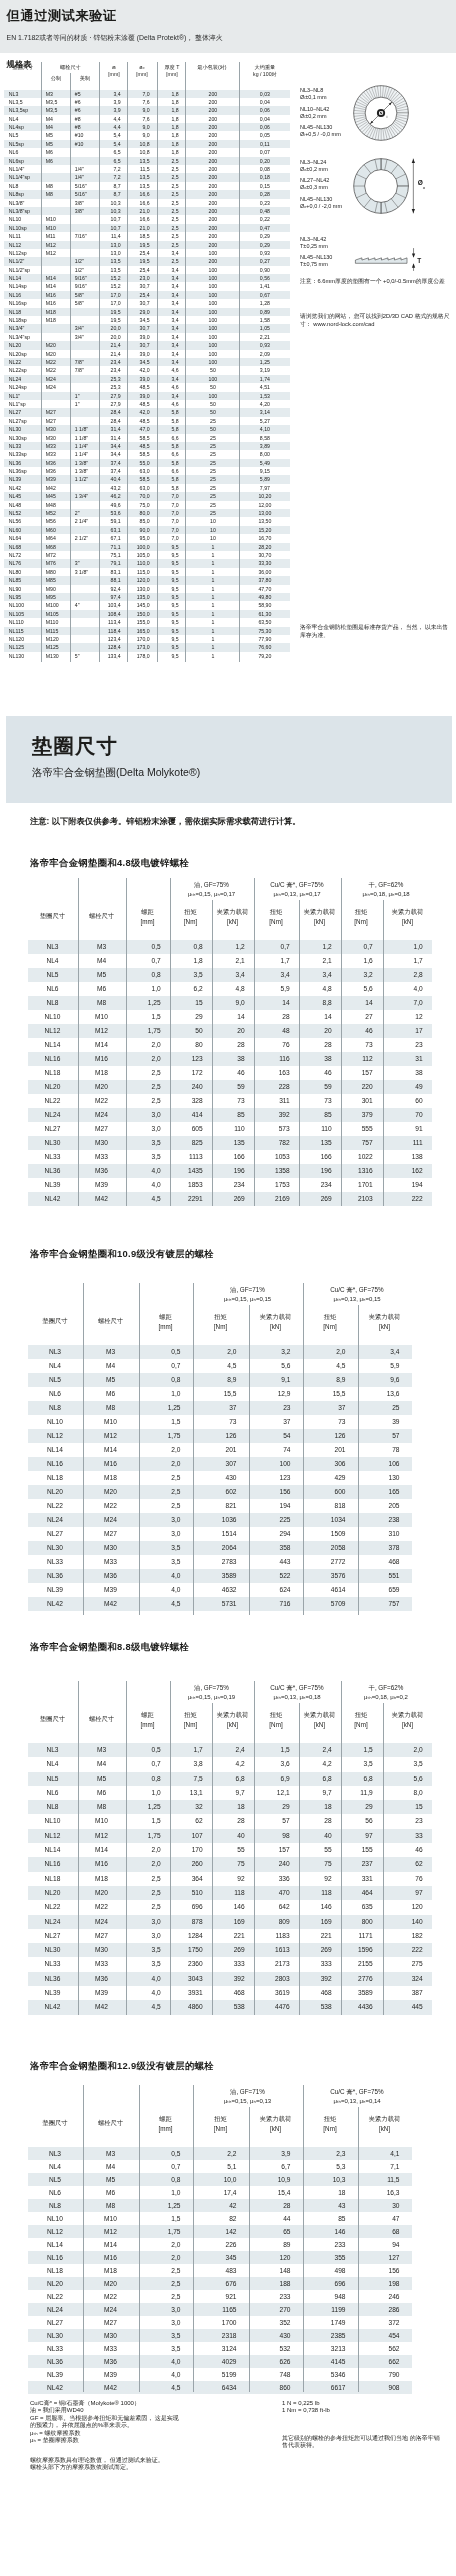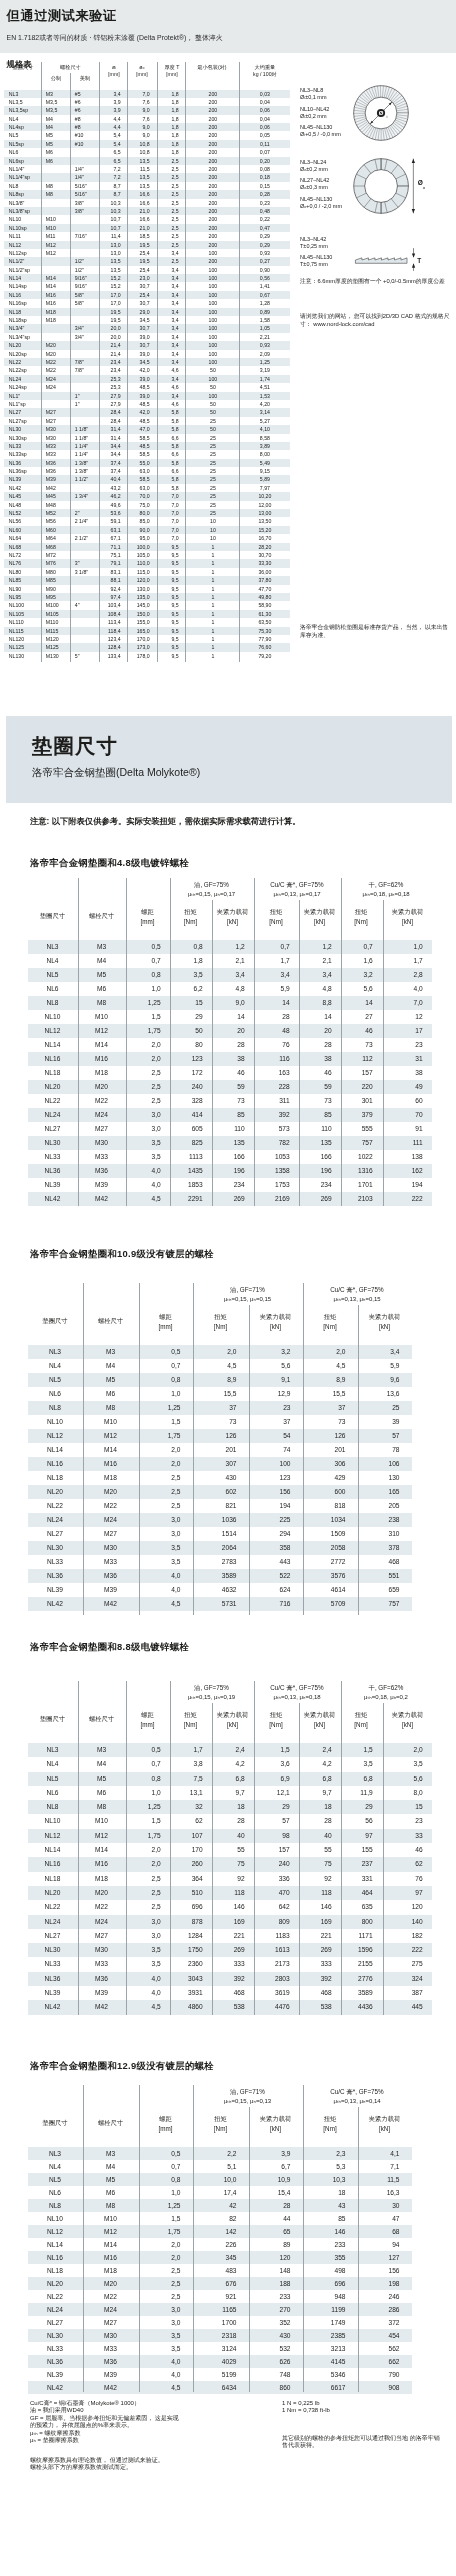--- a/index.html
+++ b/index.html
@@ -914,21 +914,21 @@
   </svg>
 </div>
 
 <div class="abs note" style="left:300px;top:278px;width:148px;">注意：6.6mm厚度的垫圈有一个 +0,0/-0.5mm的厚度公差</div>
 <div class="abs note" style="left:300px;top:313px;width:153px;">请浏览我们的网站， 您可以找到2D/3D CAD 格式的规格尺寸： www.nord-lock.com/cad</div>
 <div class="abs note" style="left:300px;top:624px;width:153px;">洛帝牢合金钢防松垫圈是标准存货产品， 当然， 以未出售库存为准。</div>
 
 <div class="abs section-band"></div>
 <div class="abs section-title">垫圈尺寸</div>
 <div class="abs section-subtitle">洛帝牢合金钢垫圈(Delta Molykote®)</div>
-<div class="abs torque-note">注意: 以下附表仅供参考。实际安装扭矩，需依据实际需求载荷进行计算。</div>
+<div class="abs torque-note">注意: 以下附表仅供参考。锌铝粉末涂覆，需依据实际需求载荷进行计算。</div>
 
 <div class="tt-title" style="top:857px;">洛帝牢合金钢垫圈和4.8级电镀锌螺栓</div>
 <div class="ttable" style="top: 878px; width: 404px; height: 328px;">
     <div class="thead">
       <div class="tg1" style="left: 142px; width: 84px;">油, GF=75%</div>
       <div class="tg2" style="left: 142px; width: 84px;">μₜₕ=0,15, μₕ=0,17</div>
       <div class="tg1" style="left: 226px; width: 87px;">Cu/C 膏*, GF=75%</div>
       <div class="tg2" style="left: 226px; width: 87px;">μₜₕ=0,13, μₕ=0,17</div>
       <div class="tg1" style="left: 313px; width: 91px;">干, GF=62%</div>
       <div class="tg2" style="left: 313px; width: 91px;">μₜₕ=0,18, μₕ=0,18</div>

